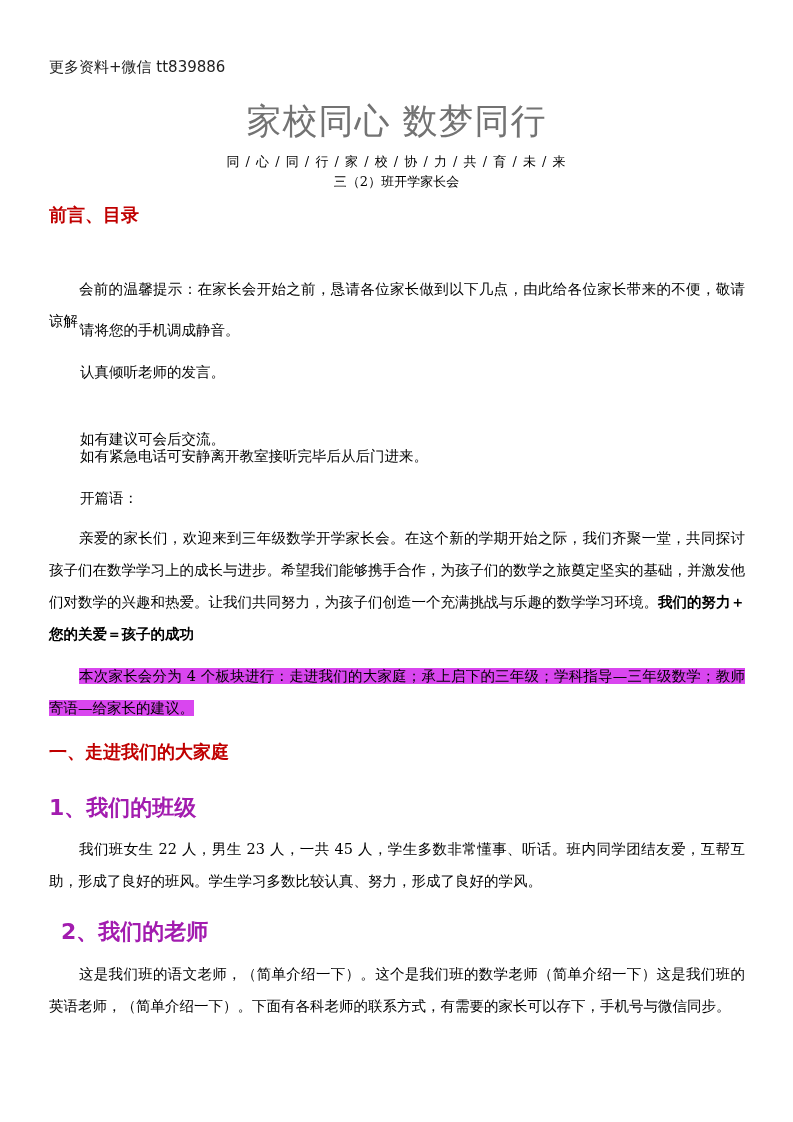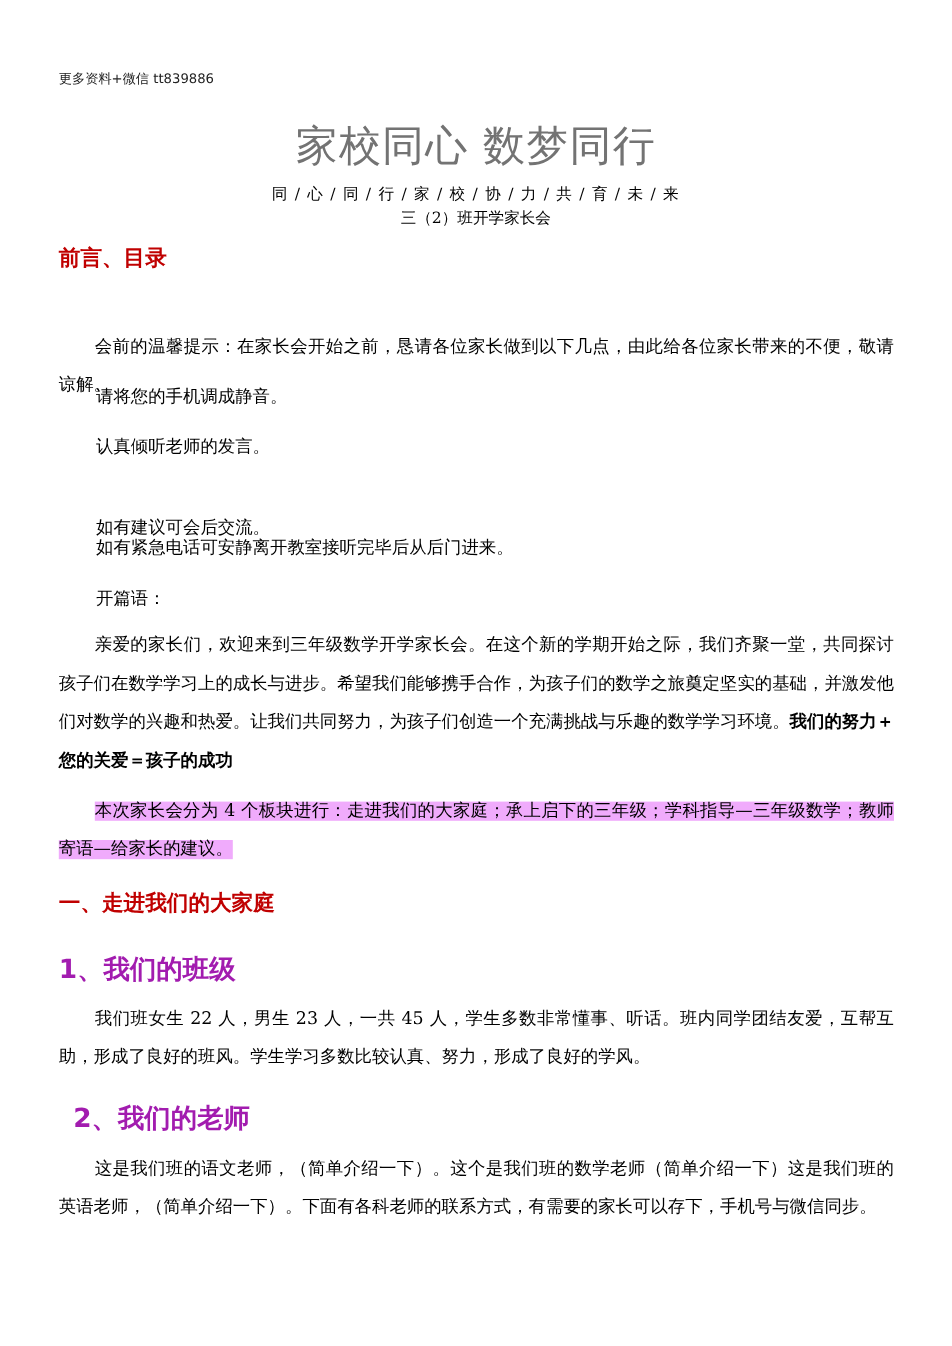--- a/index.html
+++ b/index.html
@@ -1,35 +1,35 @@
 <!DOCTYPE html>
 <html><head>
 <meta charset="utf-8">
 <style>
   html, body { margin: 0; padding: 0; background: #ffffff; }
   body { width: 793px; height: 1122px; position: relative; overflow: hidden;
          font-family: "DejaVu Serif", "Liberation Serif", serif; color: #000; }
-  .watermark { position: absolute; left: 49px; top: 58px; font-size: 11px;
+  .watermark { position: absolute; left: 49px; top: 58px; font-size: 15px;
                font-family: "DejaVu Sans", "Liberation Sans", sans-serif; color: #222; }
   .title { position: absolute; left: 0; width: 793px; top: 98px; text-align: center;
            font-size: 35px; color: #737373; letter-spacing: 1px;
            font-family: "DejaVu Sans", "Liberation Sans", sans-serif; font-weight: normal; }
   .subtitle { position: absolute; left: 0; width: 793px; top: 153px; text-align: center;
               font-size: 13px; letter-spacing: 1px; }
   .subtitle2 { position: absolute; left: 0; width: 793px; top: 173px; text-align: center;
                font-size: 13px; }
   .h-red { position: absolute; left: 49px; font-size: 18px; font-weight: bold; color: #c00000;
            font-family: "DejaVu Sans", "Liberation Sans", sans-serif; }
   .h-black { position: absolute; left: 49px; font-size: 22px; font-weight: bold; color: #a21caf;
              font-family: "DejaVu Sans", "Liberation Sans", sans-serif; }
   .para { position: absolute; left: 49px; width: 696px; font-size: 14.5px; line-height: 32px;
           text-indent: 30px; text-align: justify; }
   .line { position: absolute; left: 80px; font-size: 14.5px; }
   .bold { font-weight: bold; font-family: "DejaVu Sans", "Liberation Sans", sans-serif; }
-  .hl { background: #f0abfc; }
+  .hl { background: #d946ef; }
 </style>
 </head>
 <body>
 
 <div class="watermark">更多资料+微信 tt839886</div>
 <div class="title">家校同心  数梦同行</div>
 <div class="subtitle">同 / 心 / 同 / 行 / 家 / 校 / 协 / 力 / 共 / 育 / 未 / 来</div>
 <div class="subtitle2">三（2）班开学家长会</div>
 
 <div class="h-red" style="top:203px;">前言、目录</div>

